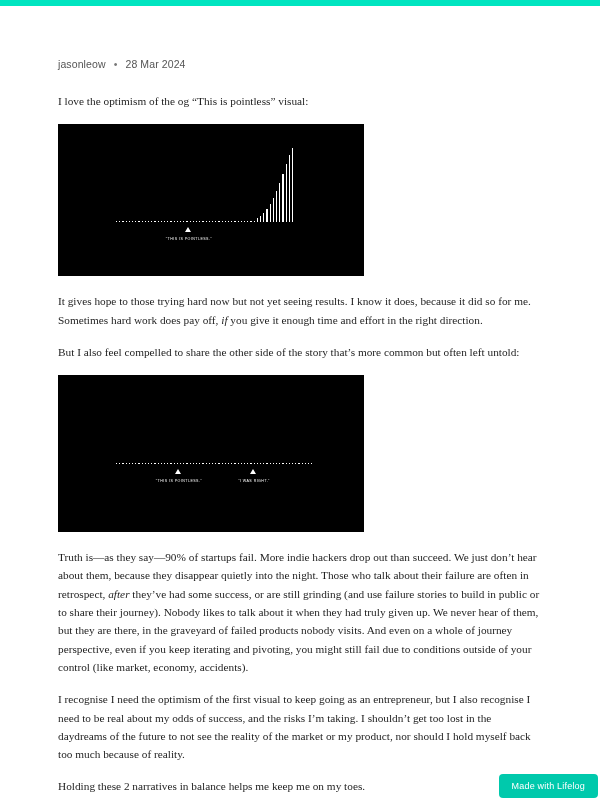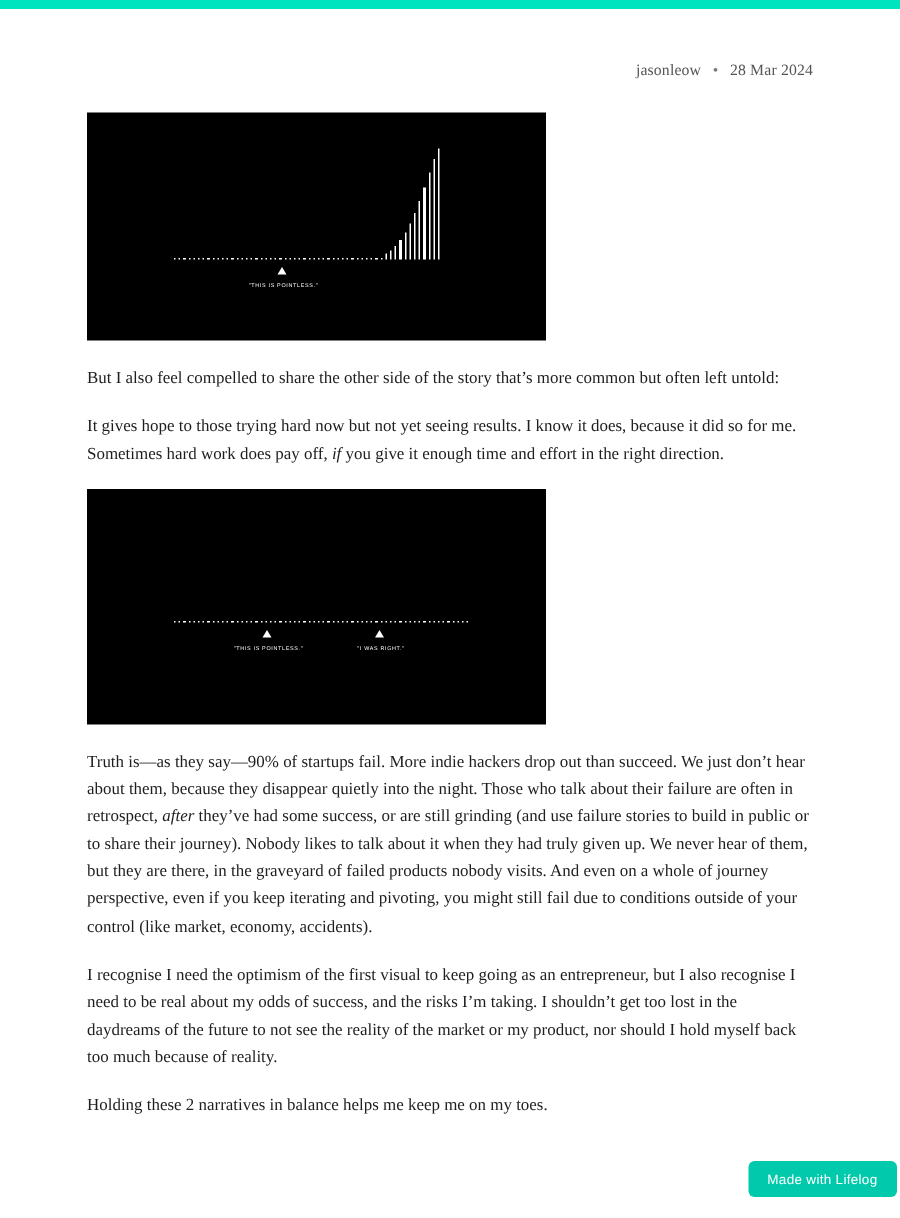--- a/index.html
+++ b/index.html
@@ -37,26 +37,25 @@
   h1.post-title {
     font-family: "Liberation Sans", sans-serif;
     font-size: 21px;
     font-weight: 700;
     letter-spacing: -0.2px;
     color: #111111;
     margin: 0 0 20px 0;
     line-height: 1.2;
   }
   .byline {
-    font-family: Liberation Serif, serif;
+    font-family: Liberation Sans, sans-serif;
     font-size: 10.5px;
     color: #555555;
-    margin: 0 0 22px 0;
+    margin: 16px 0 22px 0;
     letter-spacing: 0.1px;
-    text-align: right;
   }
   .byline .sep {
     display: inline-block;
     margin: 0 5px;
     color: #777;
   }
   p.body-text {
     font-family: "Liberation Serif", serif;
     font-size: 11.3px;
     line-height: 1.62;
@@ -126,20 +125,21 @@
 <div id="page">
   <div class="content">
 
 
     <div class="byline">
       <span>jasonleow</span>
       <span class="sep">•</span>
       <span>28 Mar 2024</span>
     </div>
 
+    <p class="body-text">I love the optimism of the og “This is pointless” visual:</p>
 
     <div class="figure fig1">
       <div class="fig-inner" id="fig1-inner">
           <div class="dot" style="position: absolute; left: 58px; top: 97px;"></div>
           <div class="dot" style="position: absolute; left: 61.2px; top: 97px;"></div>
           <div class="dot" style="position: absolute; left: 64.4px; top: 97px;"></div>
           <div class="dot" style="position: absolute; left: 67.6px; top: 97px;"></div>
           <div class="dot" style="position: absolute; left: 70.8px; top: 97px;"></div>
           <div class="dot" style="position: absolute; left: 74px; top: 97px;"></div>
           <div class="dot" style="position: absolute; left: 77.2px; top: 97px;"></div>
@@ -190,25 +190,25 @@
           <div class="bar" style="position: absolute; left: 221.2px; height: 39px; top: 59.2px;"></div>
           <div class="bar" style="position: absolute; left: 224.4px; height: 48px; top: 50.2px;"></div>
           <div class="bar" style="position: absolute; left: 227.6px; height: 58px; top: 40.2px;"></div>
           <div class="bar" style="position: absolute; left: 230.8px; height: 67px; top: 31.2px;"></div>
           <div class="bar" style="position: absolute; left: 234px; height: 74px; top: 24.2px;"></div>
           <div class="marker" style="left: 127px; top: 103px;"></div>
           <div class="fig-label" style="left: 131px; top: 113px;">"THIS IS POINTLESS."</div>
         </div>
     </div>
 
-    <p class="body-text">But I also feel compelled to share the other side of the story that’s more common but often left untold:</p>
-
     <p class="body-text">
       <span>It gives hope to those trying hard now but not yet seeing results. I know it does, because it did so for me. Sometimes hard work does pay off, </span><em>if</em><span> you give it enough time and effort in the right direction.</span>
     </p>
+
+    <p class="body-text">But I also feel compelled to share the other side of the story that’s more common but often left untold:</p>
 
     <div class="figure fig2">
       <div class="fig-inner" id="fig2-inner">
           <div class="dot" style="position: absolute; left: 58px; top: 88px;"></div>
           <div class="dot" style="position: absolute; left: 61.2px; top: 88px;"></div>
           <div class="dot" style="position: absolute; left: 64.4px; top: 88px;"></div>
           <div class="dot" style="position: absolute; left: 67.6px; top: 88px;"></div>
           <div class="dot" style="position: absolute; left: 70.8px; top: 88px;"></div>
           <div class="dot" style="position: absolute; left: 74px; top: 88px;"></div>
           <div class="dot" style="position: absolute; left: 77.2px; top: 88px;"></div>

